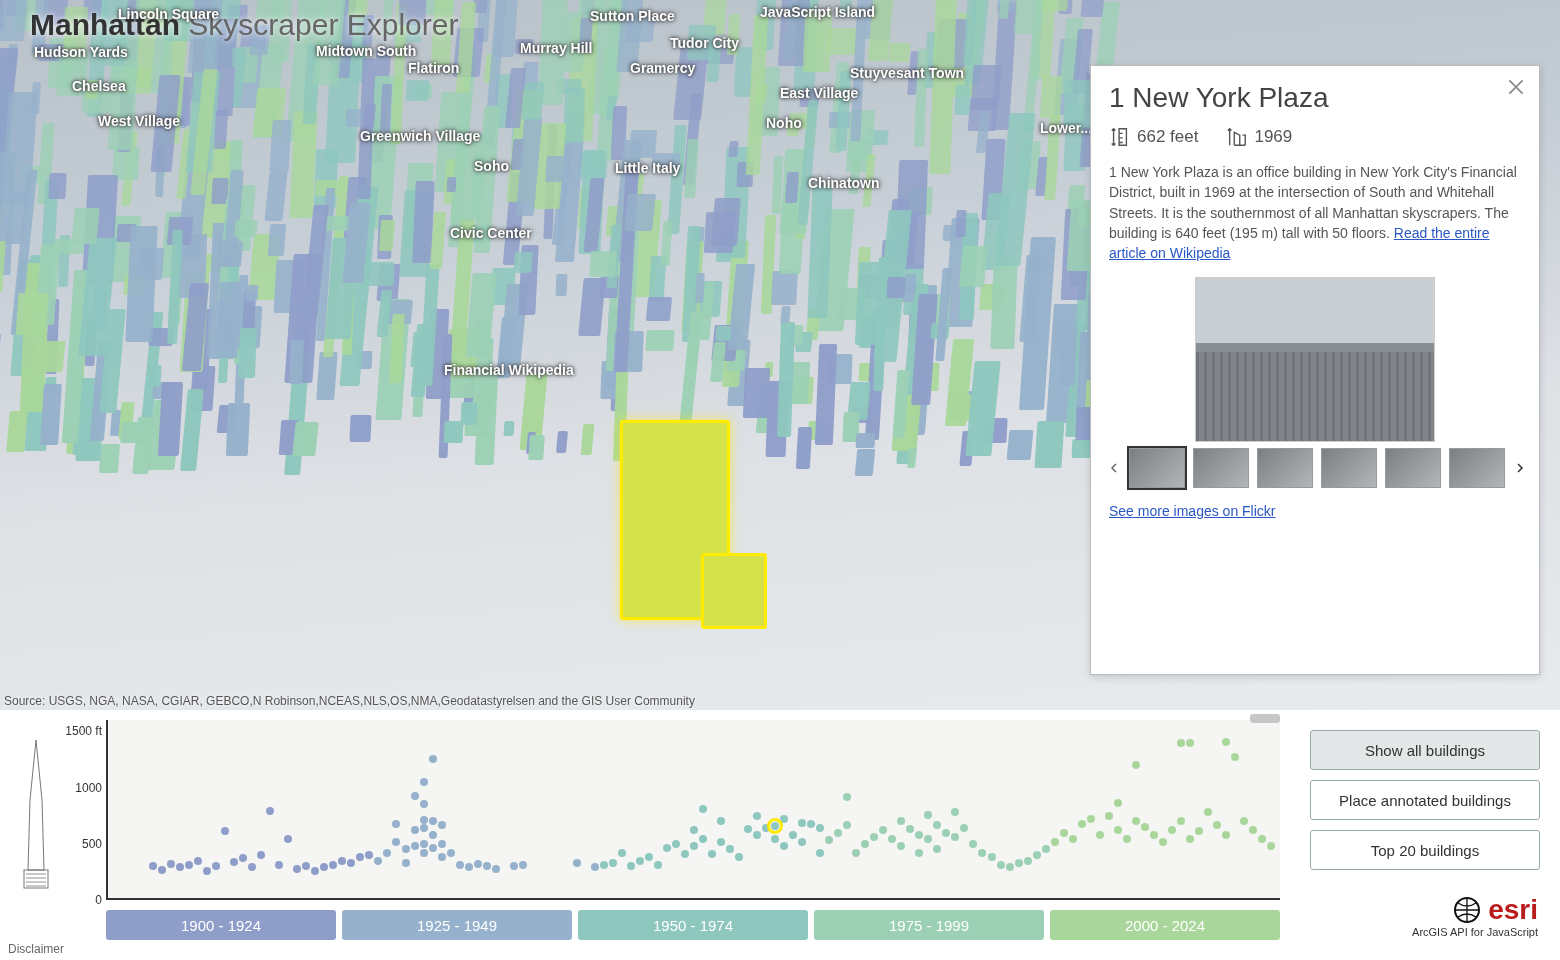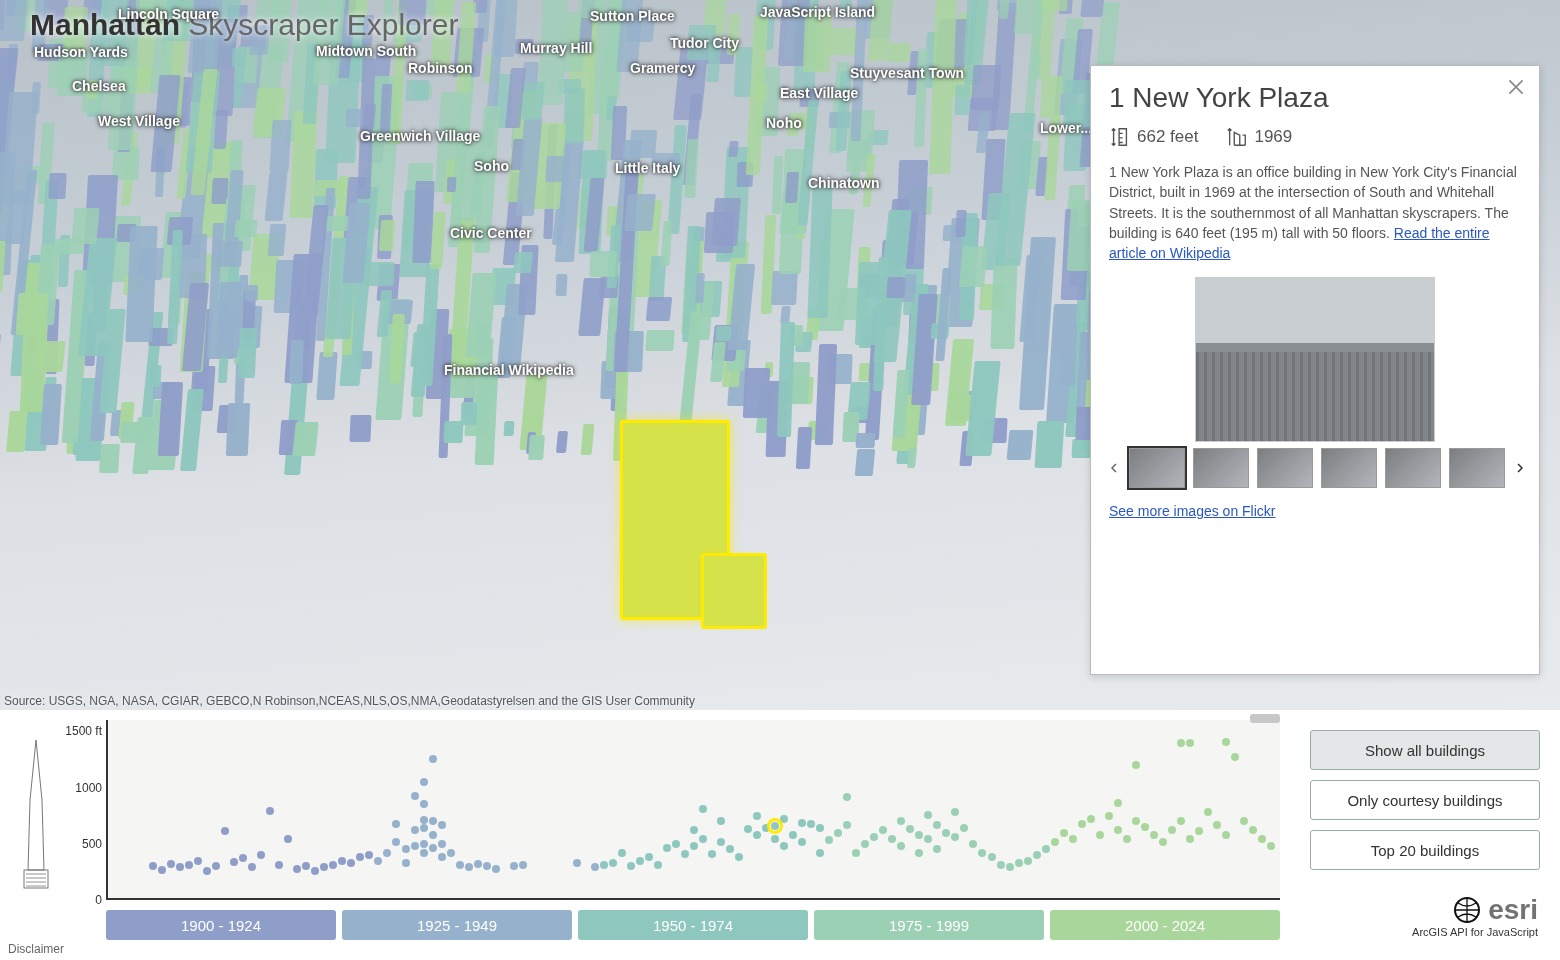--- a/index.html
+++ b/index.html
@@ -42,21 +42,21 @@
 #plot .dot { position: absolute; width: 8px; height: 8px; border-radius: 50%; }
 #plot .sel-ring { position: absolute; width: 16px; height: 16px; border: 3px solid #ffeb00; border-radius: 50%; background: transparent; transform: translate(-50%,-50%); }
 #era-legend { position: absolute; left: 96px; right: 0; top: 190px; height: 30px; display: flex; gap: 6px; }
 #era-legend .era { flex: 1; color: #fff; font-size: 15px; display: flex; align-items: center; justify-content: center; border-radius: 3px; cursor: pointer; }
 
 #controls { position: absolute; right: 20px; top: 20px; width: 230px; display: flex; flex-direction: column; gap: 10px; }
 #controls button { height: 40px; border: 1px solid #9aa; background: #fff; color: #333; font-size: 15px; border-radius: 3px; cursor: pointer; }
 #controls button.active { background: #e4e7e7; }
 
 #esri-logo { position: absolute; right: 22px; bottom: 22px; text-align: right; }
-#esri-logo .brand { font-size: 28px; font-weight: 900; color: #737373; display:flex; align-items:center; justify-content:flex-end; gap:6px; }
+#esri-logo .brand { font-size: 28px; font-weight: 900; color: #b91c1c; display:flex; align-items:center; justify-content:flex-end; gap:6px; }
 #esri-logo .brand svg { width:30px; height:30px; }
 #esri-logo .sub { font-size: 11px; color: #333; }
 
 #disclaimer { position: absolute; left: 8px; bottom: 4px; font-size: 12px; color: #666; cursor: pointer; }
 </style>
 </head>
 <body>
 
 <div id="map-area">
   <div class="building-blob" style="left: 57.6893px; top: 51.1555px; width: 29.0525px; height: 44.9991px; background: rgb(156, 208, 181); transform: skewX(-4.69878deg); opacity: 0.76;"></div>
@@ -561,21 +561,21 @@
     <div class="building-blob" style="left: 960.702px; top: 246.32px; width: 25.1876px; height: 40.708px; background: rgb(156, 208, 181); transform: skewX(-5.69367deg); opacity: 0.87;"></div>
     <div class="building-blob" style="left: 513.977px; top: 252.373px; width: 17.7506px; height: 21.1981px; background: rgb(142, 199, 190); transform: skewX(-5.68577deg); opacity: 0.86;"></div>
     <div id="app-title"><b>Manhattan</b><span> Skyscraper Explorer</span></div>
   <div id="highlighted-building"></div>
   <div id="source-line">Source: USGS, NGA, NASA, CGIAR, GEBCO,N Robinson,NCEAS,NLS,OS,NMA,Geodatastyrelsen and the GIS User Community</div>
 <div class="map-neighborhood-label" style="left: 34px; top: 44px;">Hudson Yards</div>
     <div class="map-neighborhood-label" style="left: 118px; top: 6px;">Lincoln Square</div>
     <div class="map-neighborhood-label" style="left: 72px; top: 78px;">Chelsea</div>
     <div class="map-neighborhood-label" style="left: 98px; top: 113px;">West Village</div>
     <div class="map-neighborhood-label" style="left: 316px; top: 43px;">Midtown South</div>
-    <div class="map-neighborhood-label" style="left: 408px; top: 60px;">Robinson</div>
+    <div class="map-neighborhood-label" style="left: 408px; top: 60px;">Flatiron</div>
     <div class="map-neighborhood-label" style="left: 360px; top: 128px;">Greenwich Village</div>
     <div class="map-neighborhood-label" style="left: 474px; top: 158px;">Soho</div>
     <div class="map-neighborhood-label" style="left: 450px; top: 225px;">Civic Center</div>
     <div class="map-neighborhood-label" style="left: 520px; top: 40px;">Murray Hill</div>
     <div class="map-neighborhood-label" style="left: 590px; top: 8px;">Sutton Place</div>
     <div class="map-neighborhood-label" style="left: 630px; top: 60px;">Gramercy</div>
     <div class="map-neighborhood-label" style="left: 670px; top: 35px;">Tudor City</div>
     <div class="map-neighborhood-label" style="left: 615px; top: 160px;">Little Italy</div>
     <div class="map-neighborhood-label" style="left: 766px; top: 115px;">Noho</div>
     <div class="map-neighborhood-label" style="left: 780px; top: 85px;">East Village</div>
@@ -805,21 +805,21 @@
     <div id="era-legend">
         <div class="era" style="background: rgb(143, 158, 201);">1900 - 1924</div>
         <div class="era" style="background: rgb(150, 177, 203);">1925 - 1949</div>
         <div class="era" style="background: rgb(142, 199, 190);">1950 - 1974</div>
         <div class="era" style="background: rgb(156, 208, 181);">1975 - 1999</div>
         <div class="era" style="background: rgb(169, 215, 155);">2000 - 2024</div>
       </div>
   </div>
   <div id="controls">
     <button class="active">Show all buildings</button>
-    <button>Only courtesy buildings</button>
+    <button>Place annotated buildings</button>
     <button>Top 20 buildings</button>
   </div>
   <div id="esri-logo">
     <div class="brand">
       <svg viewBox="0 0 30 30">
           <circle cx="15" cy="15" r="12" fill="none" stroke="#111" stroke-width="2"></circle>
           <path d="M3 15h24M15 3v24M6 8c6 4 12 4 18 0M6 22c6-4 12-4 18 0" stroke="#111" fill="none" stroke-width="1.3"></path>
         </svg>
       <span>esri</span>
     </div>

